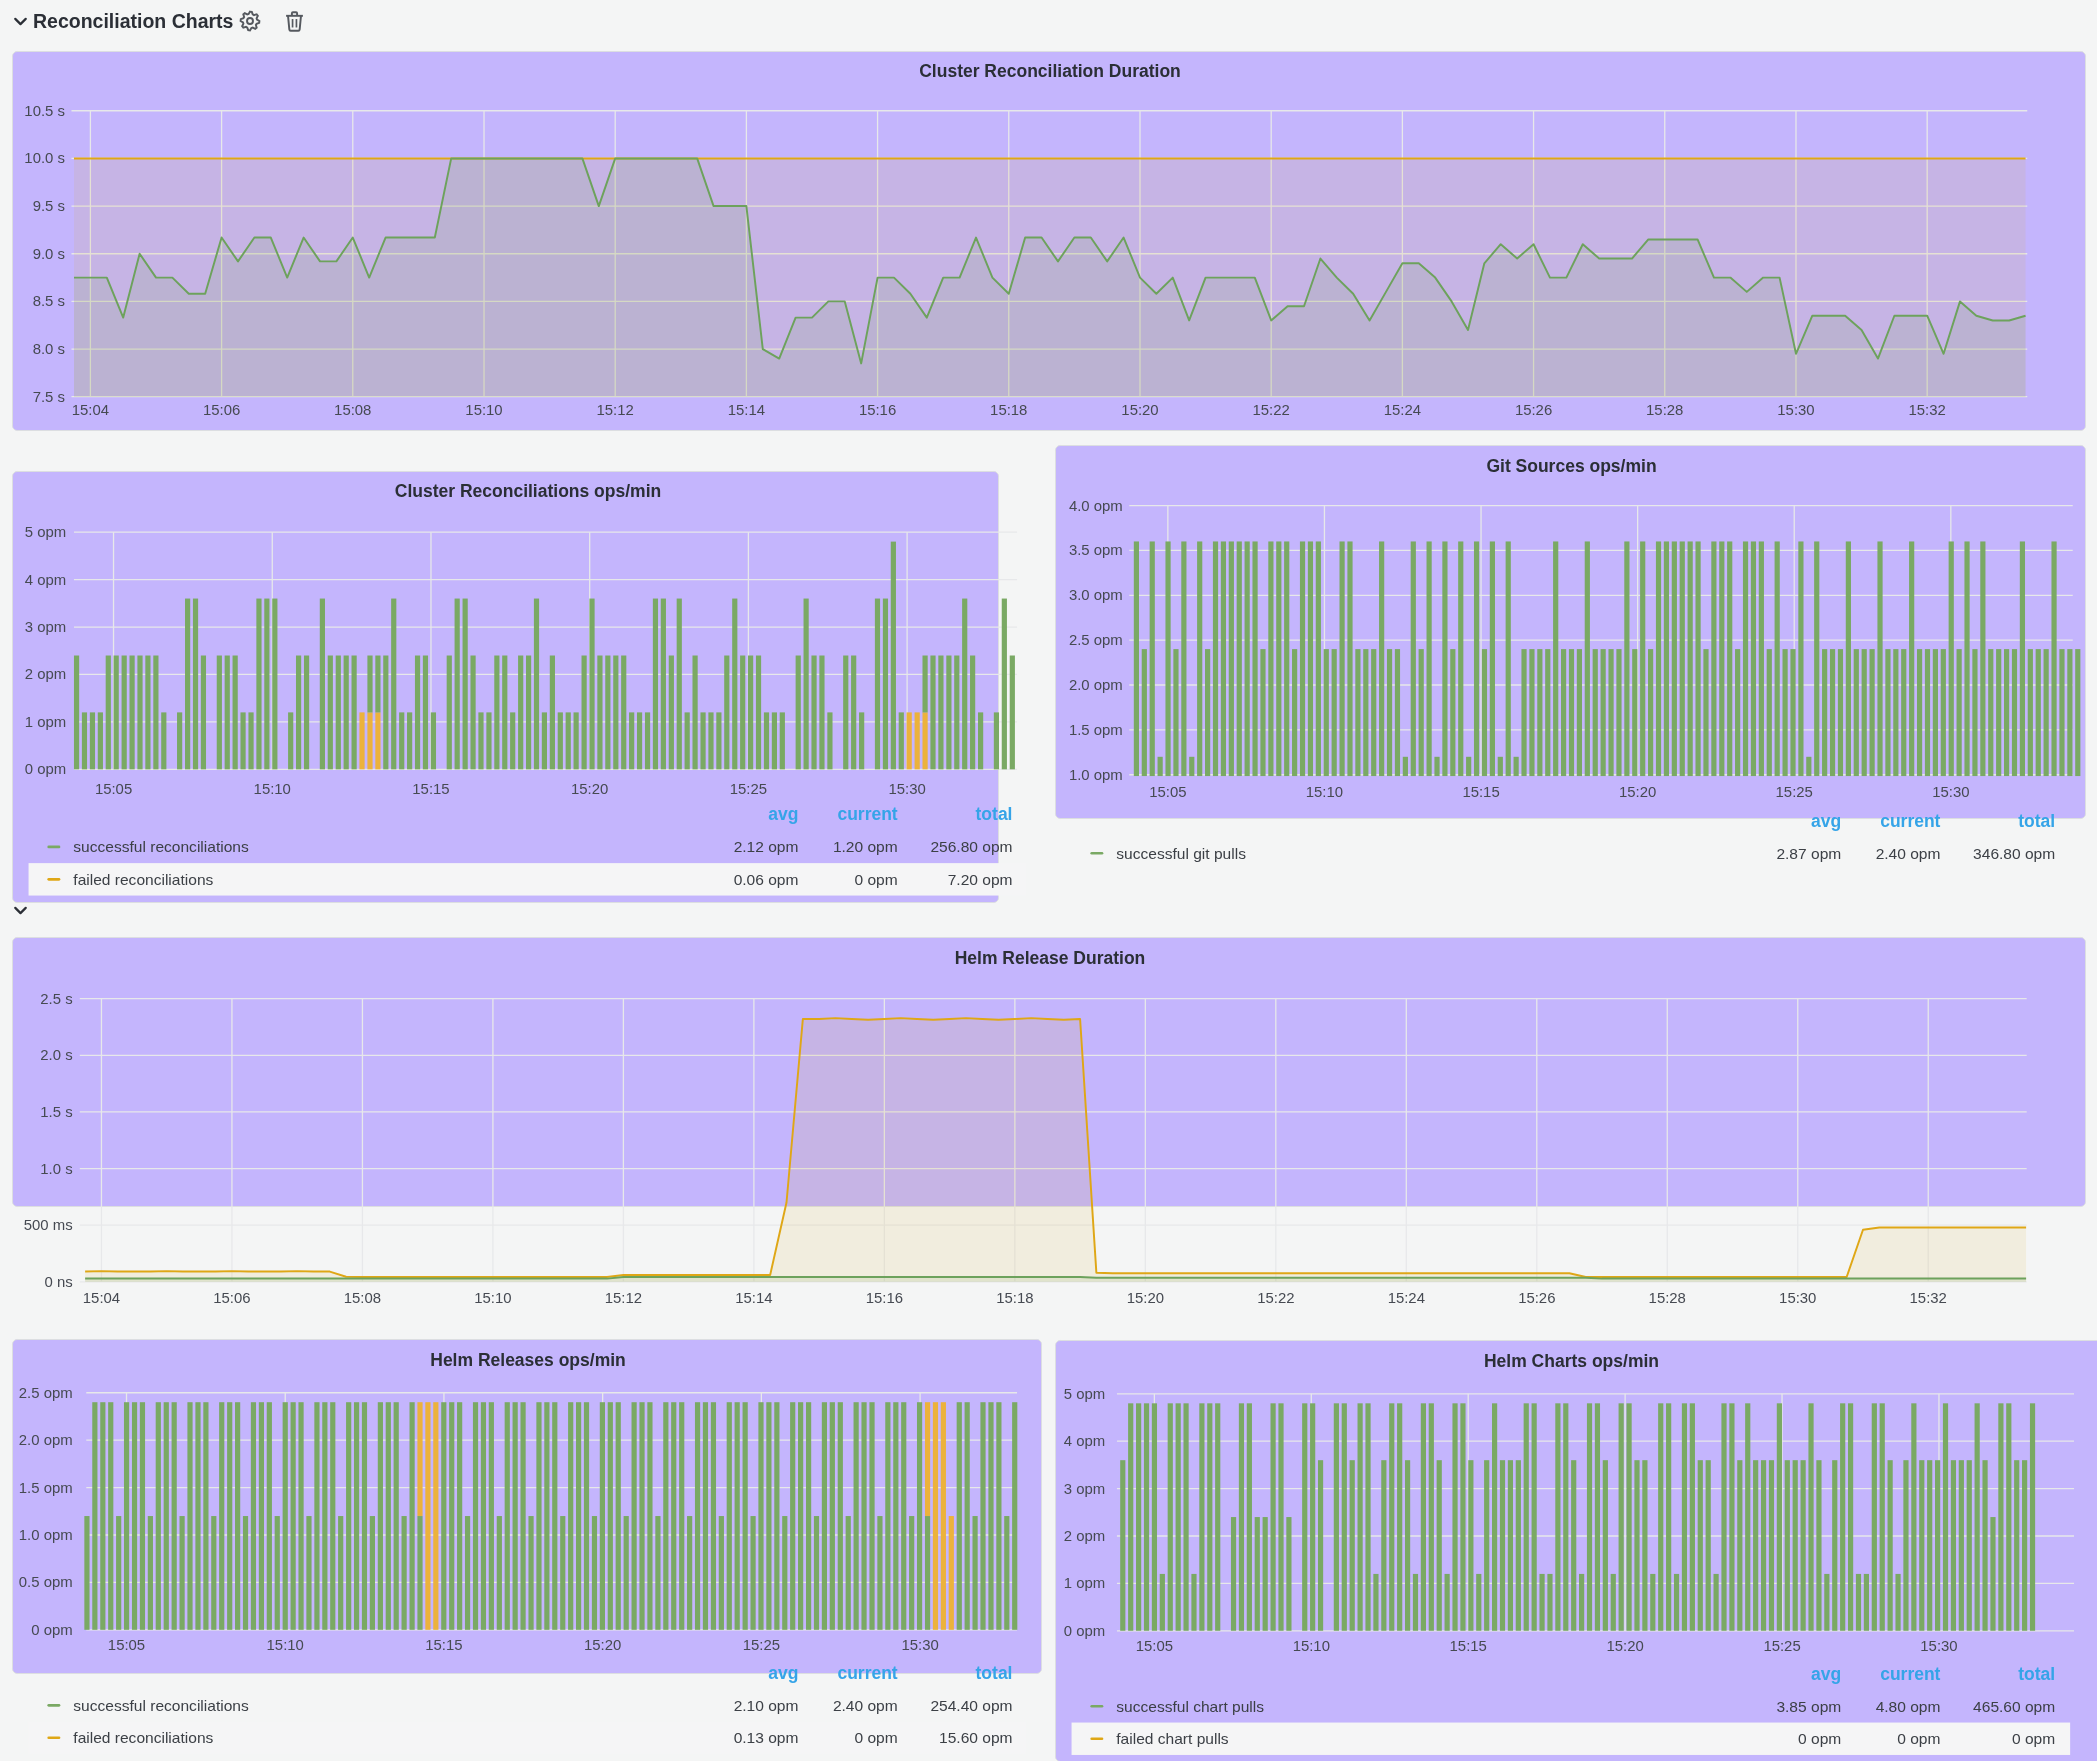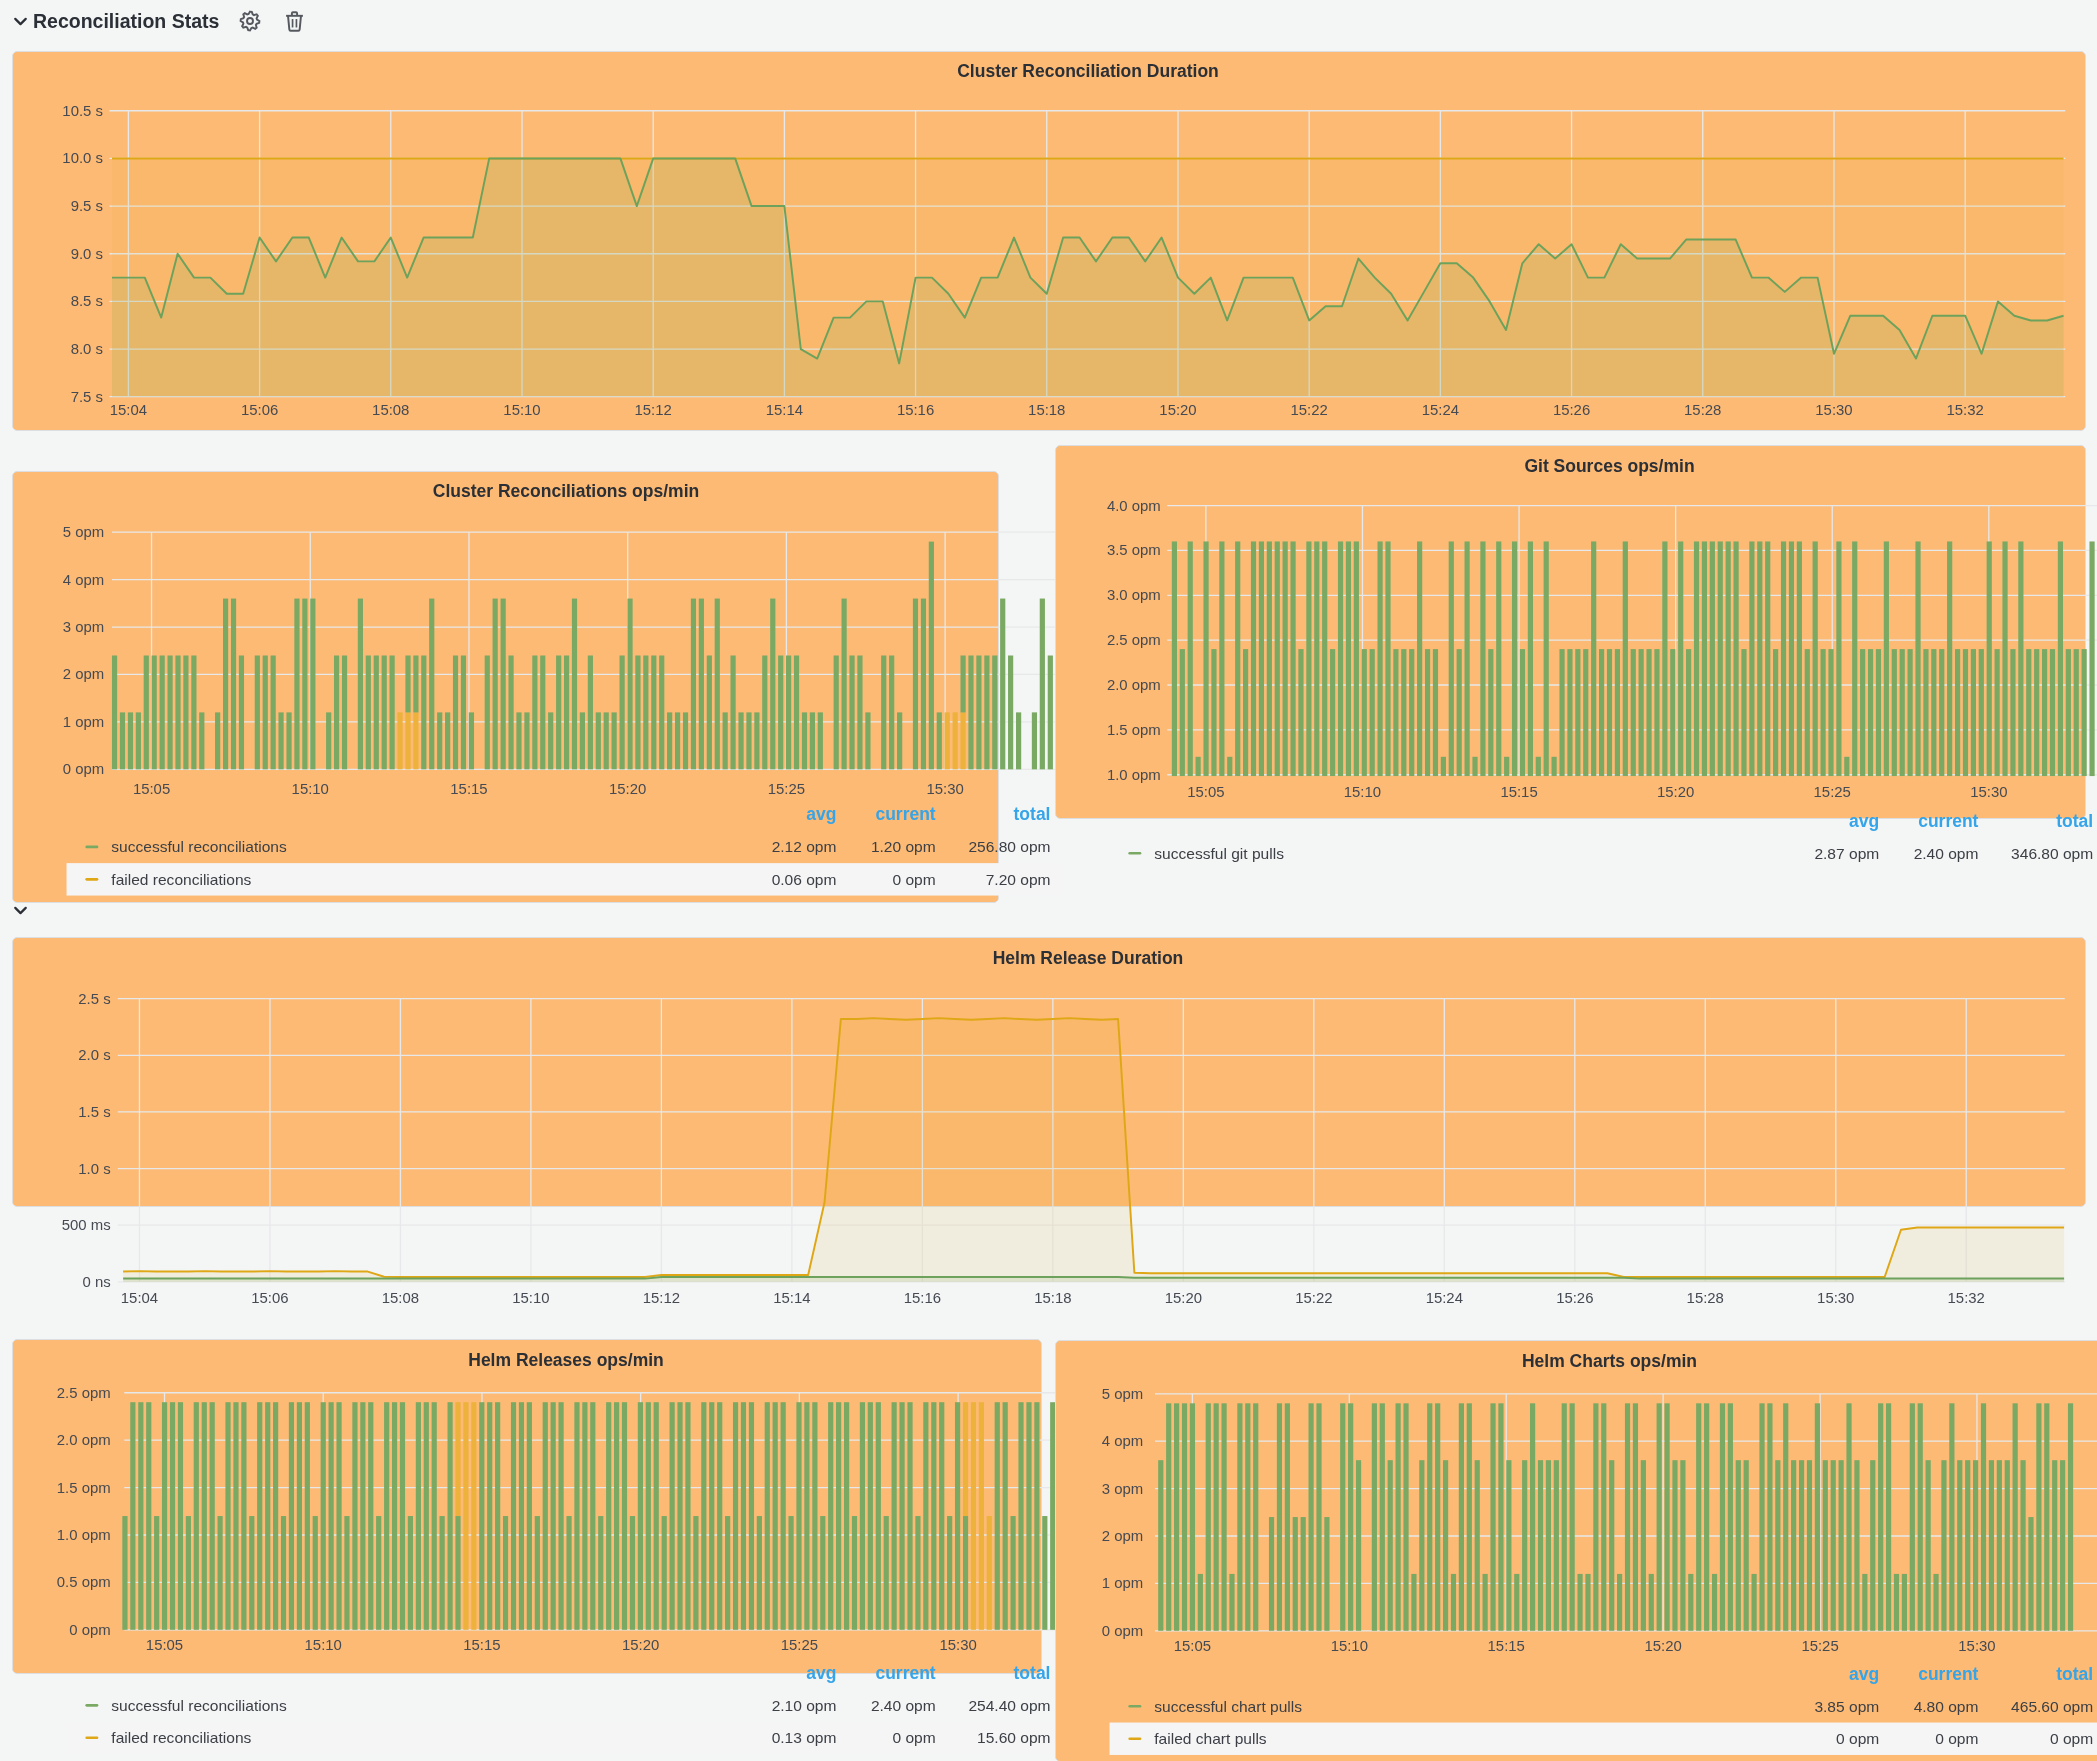--- a/index.html
+++ b/index.html
@@ -1,25 +1,25 @@
 <!DOCTYPE html>
 <html style="font-size:10.4px"><head><meta charset="utf-8"><style>
 * { margin:0; padding:0; box-sizing:border-box; }
 html,body { width:2097px; height:1761px; background:#f4f5f5;
   font-family:"Liberation Sans", sans-serif; overflow:hidden; position:relative; }
-.panel { position:absolute; background:#fdba74; border:1.3px solid #dcdee1; border-radius:5.2px;padding-left:38px; }
+.panel { position:absolute; background:#c4b5fd; border:1.3px solid #dcdee1; border-radius:5.2px; }
 .panel svg { display:block; }
 .abs { position:absolute; }
 .rowhdr { position:absolute; font-size:19.5px; font-weight:bold; color:#2b2f36; }
 </style></head>
 <body>
 <svg class="abs" style="left:11.7px;top:13px" width="17" height="17" viewBox="0 0 26 26">
     <path d="M5 9 L13 17 L21 9" stroke="#2b2f36" stroke-width="3.4" fill="none" stroke-linecap="round" stroke-linejoin="round"></path>
   </svg>
-<div class="rowhdr" style="left:33px;top:10.4px">Reconciliation Stats</div>
+<div class="rowhdr" style="left:33px;top:10.4px">Reconciliation Charts</div>
 <svg class="abs" style="left:239px;top:10.4px" width="22" height="22" viewBox="0 0 34 34">
     <path d="M17.0,2.5 L19.8,2.8 L21.2,6.8 L23.1,7.9 L27.3,6.7 L29.1,8.9 L27.2,12.8 L27.8,14.9 L31.5,17.0 L31.2,19.8 L27.2,21.2 L26.1,23.1 L27.3,27.3 L25.1,29.1 L21.2,27.2 L19.1,27.8 L17.0,31.5 L14.2,31.2 L12.8,27.2 L10.9,26.1 L6.7,27.3 L4.9,25.1 L6.8,21.2 L6.2,19.1 L2.5,17.0 L2.8,14.2 L6.8,12.8 L7.9,10.9 L6.7,6.7 L8.9,4.9 L12.8,6.8 L14.9,6.2 L17.0,2.5 Z" fill="none" stroke="#55595f" stroke-width="3"></path>
     <circle cx="17" cy="17" r="4.6" fill="none" stroke="#55595f" stroke-width="3"></circle>
   </svg>
 <svg class="abs" style="left:284px;top:10.4px" width="21" height="22" viewBox="0 0 32 34">
     <path d="M6 9 L8 30 Q8.2 32 10 32 L22 32 Q23.8 32 24 30 L26 9" fill="none" stroke="#55595f" stroke-width="3"></path>
     <line x1="3" y1="9" x2="29" y2="9" stroke="#55595f" stroke-width="3"></line>
     <path d="M12 9 L12 5 Q12 3.4 13.6 3.4 L18.4 3.4 Q20 3.4 20 5 L20 9" fill="none" stroke="#55595f" stroke-width="3"></path>
     <line x1="13" y1="14" x2="13" y2="27" stroke="#55595f" stroke-width="2.6"></line>
     <line x1="19" y1="14" x2="19" y2="27" stroke="#55595f" stroke-width="2.6"></line>

